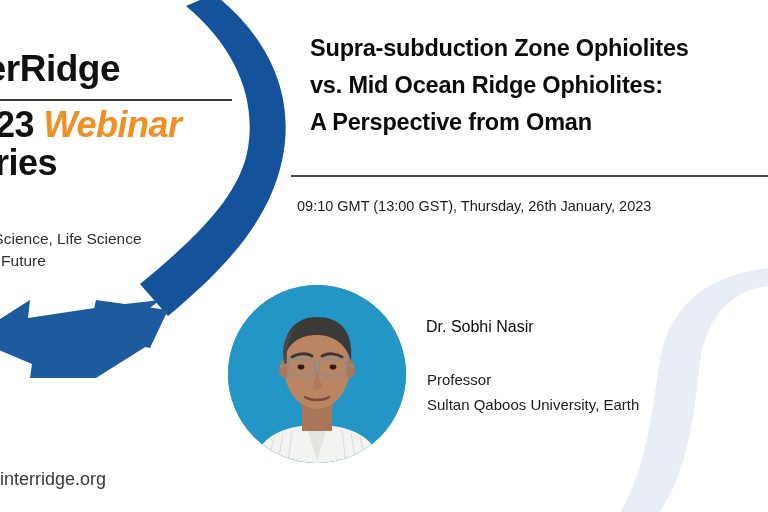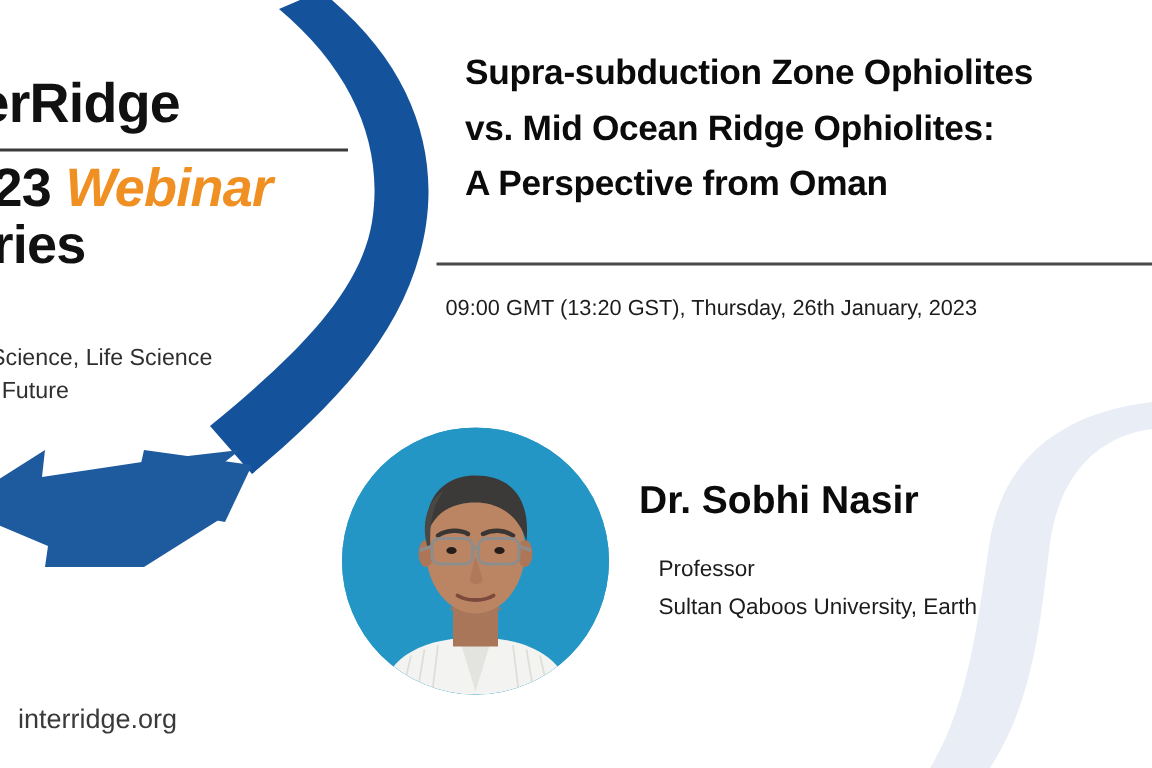--- a/index.html
+++ b/index.html
@@ -80,21 +80,21 @@
     position: absolute;
     left: -48px;
     top: 228px;
     font-size: 15.5px;
     color: #2f2f2f;
     line-height: 22px;
     white-space: nowrap;
   }
   .brand-url {
     position: absolute;
-    left: 12px;
+    left: 0px;
     top: 469px;
     font-size: 18px;
     color: #3a3a3a;
     white-space: nowrap;
   }
 
   
   .talk-title {
     position: absolute;
     left: 310px;
@@ -135,34 +135,33 @@
     border-radius: 50%;
     overflow: hidden;
     background: #2396c6;
   }
   .avatar svg { display: block; }
 
   .speaker-name {
     position: absolute;
     left: 426px;
     top: 318px;
-    font-size: 26px;
-    font-weight: bold;
+    font-size: 16px;
+    font-weight: normal;
     color: #0b0b0b;
     white-space: nowrap;
   }
   .speaker-role {
     position: absolute;
     left: 427px;
     top: 367px;
     font-size: 15px;
     color: #1c1c1c;
     line-height: 25px;
     white-space: nowrap;
-    margin-left: 12px;
   }
 </style>
 </head>
 <body>
 
 <div id="poster">
 
   <svg class="art" viewBox="0 0 768 512" width="768" height="512">
 
     <path d="M768 268 C 700 276 668 312 660 360 C 652 412 646 470 620 512 L 660 512 C 690 466 694 410 700 362 C 707 312 736 290 768 286 Z" fill="#E9EDF5"></path>
@@ -197,21 +196,21 @@
 
   <div class="talk-title">
     <div>Supra-subduction Zone Ophiolites</div>
     <div>vs. Mid Ocean Ridge Ophiolites:</div>
     <div>A Perspective from Oman</div>
   </div>
 
   <div class="title-rule"></div>
 
   <div class="schedule">
-    <div>09:00 GMT (13:20 GST), Thursday, 26th January, 2023</div>
+    <div>09:10 GMT (13:00 GST), Thursday, 26th January, 2023</div>
   </div>
 
   <div class="avatar">
     <svg viewBox="0 0 178 178" width="178" height="178">
       <rect x="0" y="0" width="178" height="178" fill="#2396c6"></rect>
 
       <path d="M26 178 C 30 152 56 140 89 140 C 122 140 148 152 152 178 Z" fill="#f3f3f1"></path>
       <path d="M78 140 L 89 176 L 100 140 Z" fill="#e3e3df"></path>
 
       <g stroke="#dcdcd6" stroke-width="1.2" opacity="0.9">

